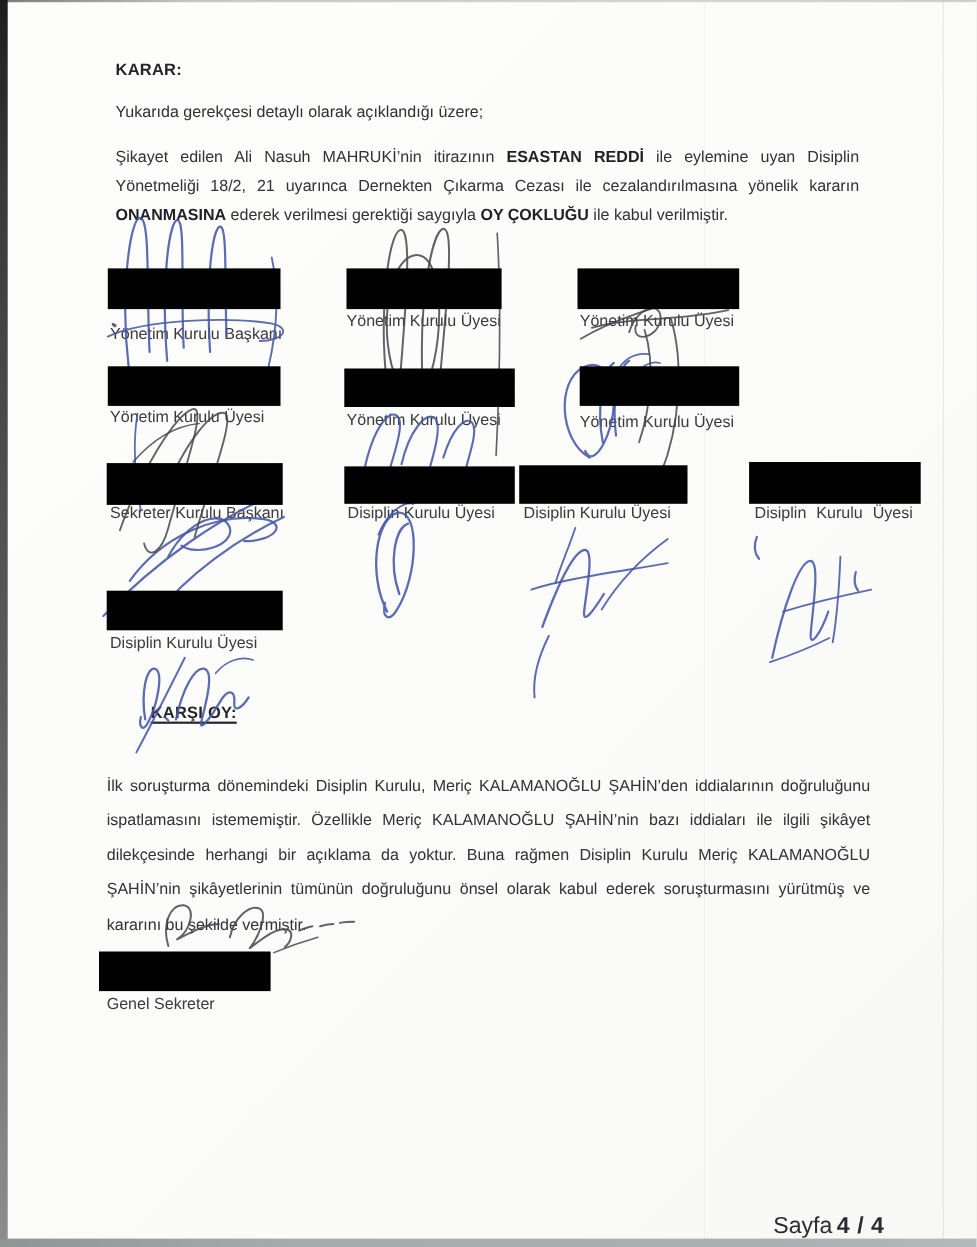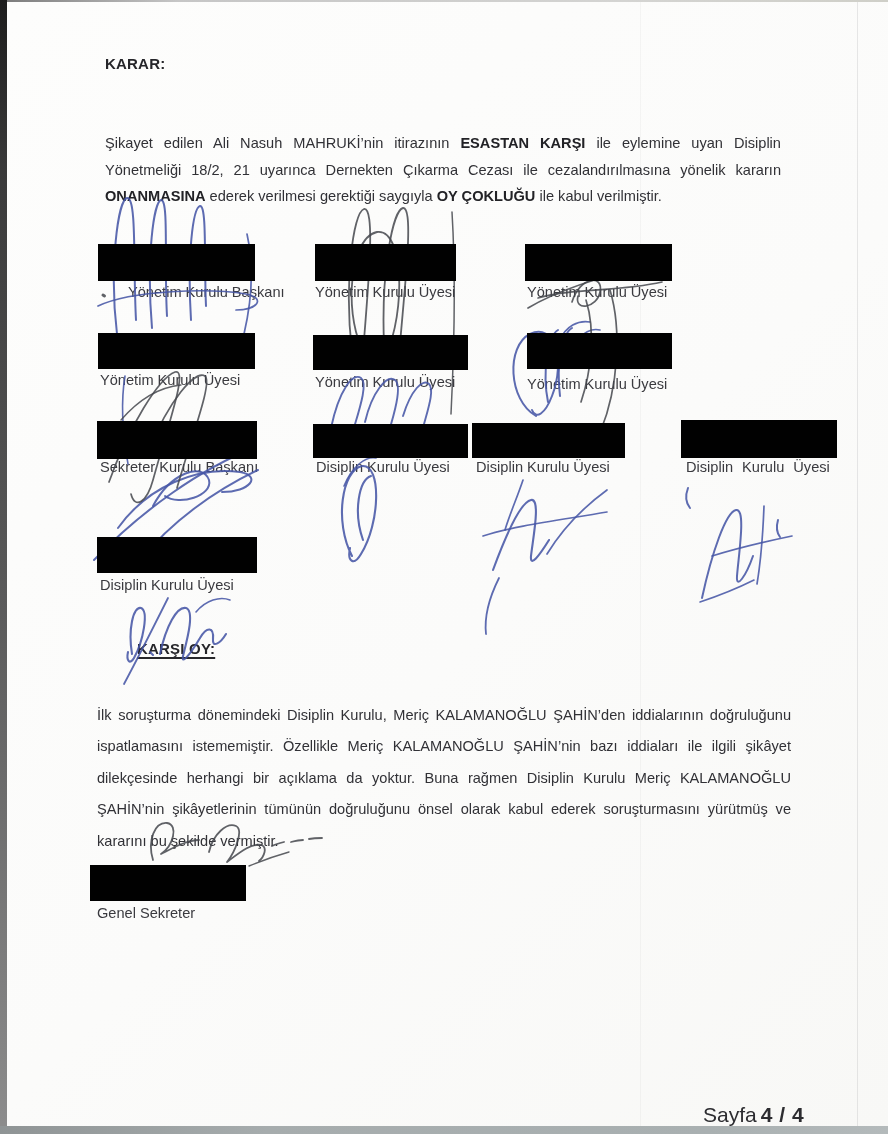--- a/index.html
+++ b/index.html
@@ -22,21 +22,21 @@
   .para b{color:#222226;}
   .intro{font-size:14.6px;white-space:nowrap;}
   .h-karar{left:105px;top:55px;}
   .p-intro{left:105px;top:94px;}
   .p-body1{left:105px;top:130px;width:676px;line-height:26.5px;}
   .h-karsi{left:97px;top:640px;margin-left:40px;}
   .p-body2{left:97px;top:668px;width:694px;line-height:31.4px;margin-top:32px;}
 
   .sig-label{position:absolute;font-size:14.6px;color:#3a3a3f;white-space:nowrap;z-index:1;}
   .ws-wide{word-spacing:5px;}
-  .lbl-r1c1{left:100px;top:284px;margin-left:28px;} .lbl-r1c2{left:315px;top:284px;} .lbl-r1c3{left:527px;top:284px;}
+  .lbl-r1c1{left:100px;top:296px;} .lbl-r1c2{left:315px;top:284px;} .lbl-r1c3{left:527px;top:284px;}
   .lbl-r2c1{left:100px;top:372px;} .lbl-r2c2{left:315px;top:374px;} .lbl-r2c3{left:527px;top:376px;}
   .lbl-r3c1{left:100px;top:459px;} .lbl-r3c2{left:316px;top:459px;} .lbl-r3c3{left:476px;top:459px;} .lbl-r3c4{left:686px;top:459px;}
   .lbl-r4c1{left:100px;top:577px;}
   .lbl-sec{left:97px;top:905px;}
 
   .bar{position:absolute;background:#010101;z-index:3;}
   .bar-r1c1{left:98px;top:244px;width:157px;height:37px;}
   .bar-r1c2{left:315px;top:244px;width:141px;height:37px;}
   .bar-r1c3{left:525px;top:244px;width:147px;height:37px;}
   .bar-r2c1{left:98px;top:333px;width:157px;height:36px;}
@@ -60,21 +60,22 @@
 </head>
 <body>
 
 <div class="page">
   <div class="edge-top"></div>
   <div class="edge-left"></div>
   <div class="crease-v"></div>
   <div class="crease-v2"></div>
 
   <div class="abs heading h-karar">KARAR:</div>
-  <div class="abs para p-body1"><span>Şikayet edilen Ali Nasuh MAHRUKİ’nin itirazının </span><b>ESASTAN KARŞI</b><span> ile eylemine uyan Disiplin Yönetmeliği 18/2, 21 uyarınca Dernekten Çıkarma Cezası ile cezalandırılmasına yönelik kararın </span><b>ONANMASINA</b><span> ederek verilmesi gerektiği saygıyla </span><b>OY ÇOKLUĞU</b><span> ile kabul verilmiştir.</span></div>
+  <div class="abs intro p-intro">Yukarıda gerekçesi detaylı olarak açıklandığı üzere;</div>
+  <div class="abs para p-body1"><span>Şikayet edilen Ali Nasuh MAHRUKİ’nin itirazının </span><b>ESASTAN REDDİ</b><span> ile eylemine uyan Disiplin Yönetmeliği 18/2, 21 uyarınca Dernekten Çıkarma Cezası ile cezalandırılmasına yönelik kararın </span><b>ONANMASINA</b><span> ederek verilmesi gerektiği saygıyla </span><b>OY ÇOKLUĞU</b><span> ile kabul verilmiştir.</span></div>
 
   <div class="sig-label lbl-r1c1">Yönetim Kurulu Başkanı</div>
   <div class="sig-label lbl-r1c2">Yönetim Kurulu Üyesi</div>
   <div class="sig-label lbl-r1c3">Yönetim Kurulu Üyesi</div>
   <div class="sig-label lbl-r2c1">Yönetim Kurulu Üyesi</div>
   <div class="sig-label lbl-r2c2">Yönetim Kurulu Üyesi</div>
   <div class="sig-label lbl-r2c3">Yönetim Kurulu Üyesi</div>
   <div class="sig-label lbl-r3c1">Sekreter Kurulu Başkanı</div>
   <div class="sig-label lbl-r3c2">Disiplin Kurulu Üyesi</div>
   <div class="sig-label lbl-r3c3">Disiplin Kurulu Üyesi</div>

